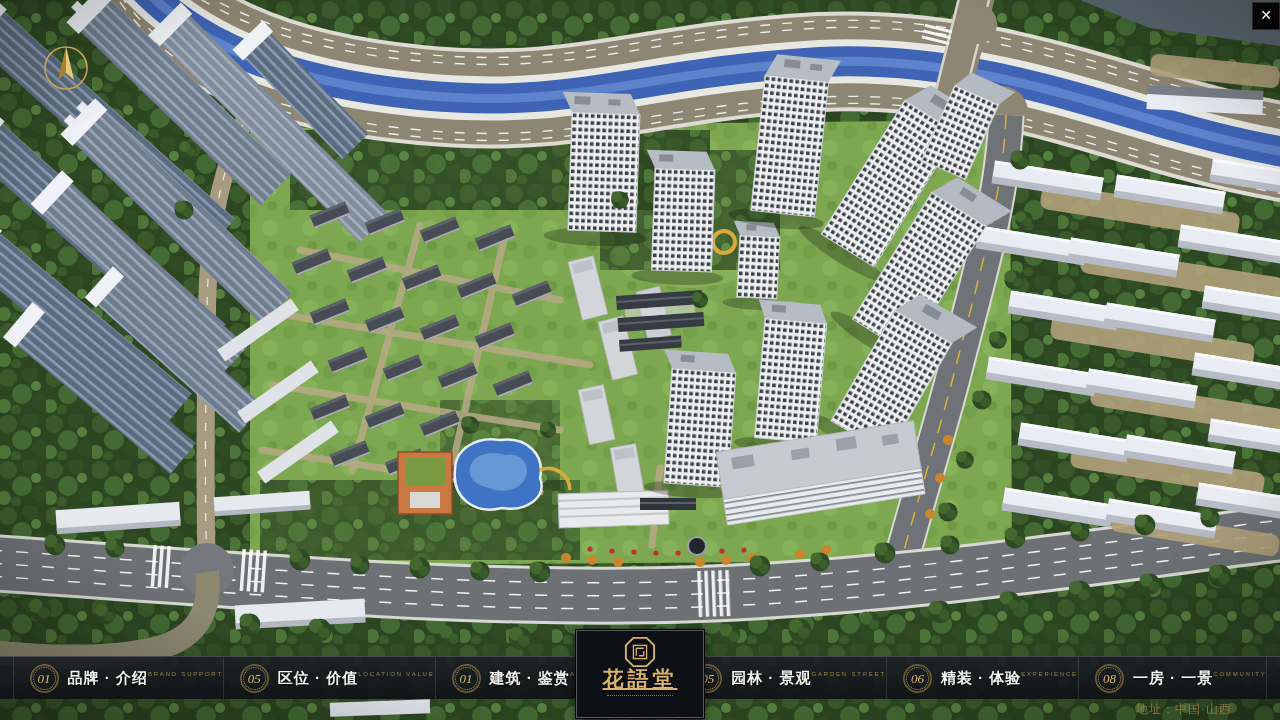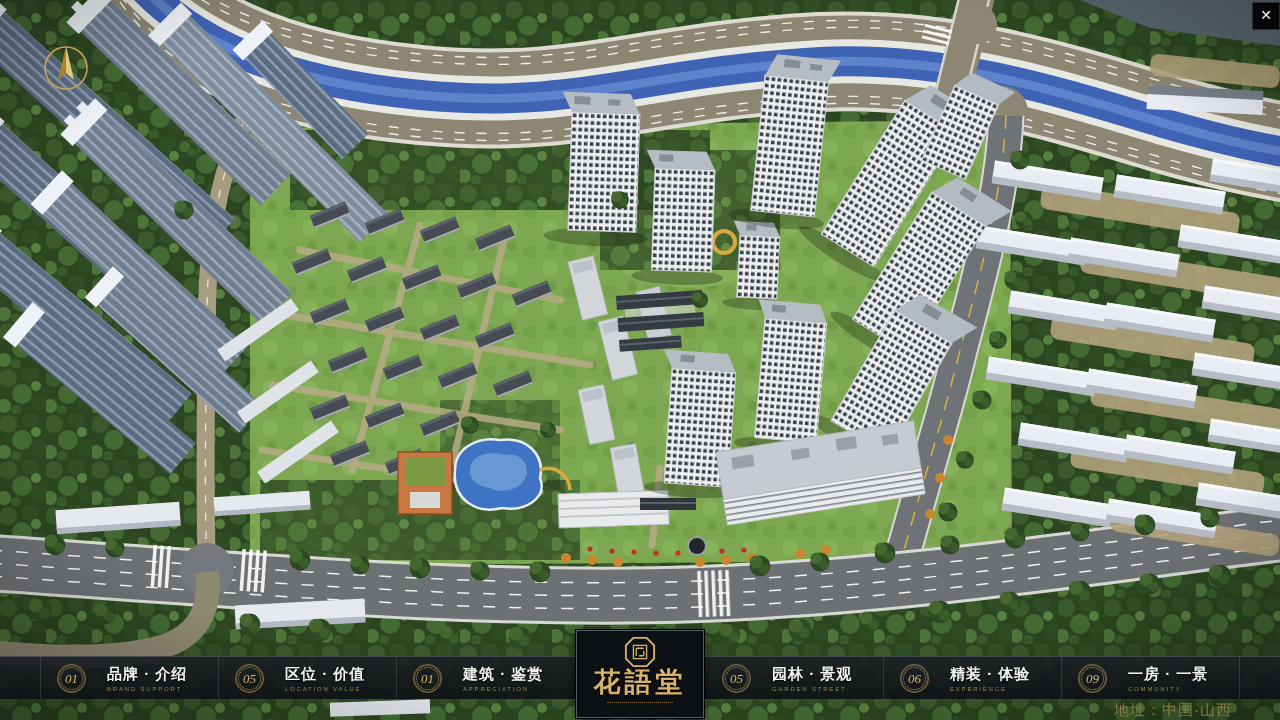--- a/index.html
+++ b/index.html
@@ -19,43 +19,43 @@
   .menu-item.no-sep{border-right:none;}
   .logo-spacer{width:132px;}
   .badge{position:relative;width:27px;height:27px;border-radius:50%;
          border:1px solid #8a6f3e;flex:0 0 auto;
          display:flex;align-items:center;justify-content:center;
          box-shadow:inset 0 0 0 1px rgba(201,164,95,.35);}
   .badge::before{content:"";position:absolute;inset:2px;border-radius:50%;
          border:1px dotted rgba(217,179,107,.8);}
   .badge span{font-family:"Liberation Serif",serif;font-style:italic;
          font-size:13px;color:#dcb670;line-height:1;}
-  .mi-text{display:flex;flex-direction:column;margin-left:12px;}
+  .mi-text{display:flex;flex-direction:row;}
   .mi-zh{font-size:15px;font-weight:bold;color:#f3f3f0;letter-spacing:1px;
          white-space:nowrap;text-shadow:0 1px 2px rgba(0,0,0,.8);}
   .mi-en{font-size:6px;color:#9a854e;letter-spacing:1.8px;margin-top:2px;
          white-space:nowrap;}
 
   
   .logo-box{position:absolute;left:50%;transform:translateX(-50%);top:630px;
          width:126px;height:86px;background:#0d1015;
          border:1px solid #565b62;box-shadow:0 0 0 1px #000,0 2px 8px rgba(0,0,0,.6);
          display:flex;flex-direction:column;align-items:center;z-index:6;cursor:pointer;}
   .logo-seal{margin-top:5px;}
   .logo-name{font-family:"Liberation Serif",serif;font-weight:bold;
-         font-size:27px;color:#d9b36b;letter-spacing:4px;line-height:1.1;
-         text-shadow:0 1px 2px #000;}
+         font-size:21px;color:#d9b36b;letter-spacing:4px;line-height:1.1;
+         text-shadow:0 1px 2px #000;text-decoration:underline;}
   .logo-line{width:66px;border-top:1px dotted #8a7340;margin-top:4px;}
 
   
   .close-btn{position:absolute;left:1252px;top:2px;width:26px;height:26px;
          background:#060606;border:1px solid #2c2c2c;color:#fff;
          font-size:14px;line-height:24px;text-align:center;z-index:7;cursor:pointer;}
   .compass{position:absolute;left:40px;top:40px;z-index:4;}
-  .addr{position:absolute;right:48px;top:701px;font-size:15px;color:#8a7a45;
+  .addr{position:absolute;right:48px;top:701px;font-size:12px;color:#8a7a45;
          letter-spacing:1px;z-index:6;text-align:right;}
 </style>
 </head>
 <body>
 
 <div class="stage">
 
 <svg class="scene" viewBox="0 0 1280 720">
   <defs>
     <pattern id="forest" width="46" height="46" patternUnits="userSpaceOnUse">
@@ -600,21 +600,21 @@
         </div>
     <div class="mi-text">
           <span class="mi-zh">精装 · 体验</span>
       <span class="mi-en">EXPERIENCE</span>
         </div>
   </div>
 
 
   <div class="menu-item no-sep">
     <div class="badge">
-          <span>09</span>
+          <span>08</span>
         </div>
     <div class="mi-text">
           <span class="mi-zh">一房 · 一景</span>
       <span class="mi-en">COMMUNITY</span>
         </div>
   </div>
 
   <div class="bar-pad end"></div>
 </div>
 

